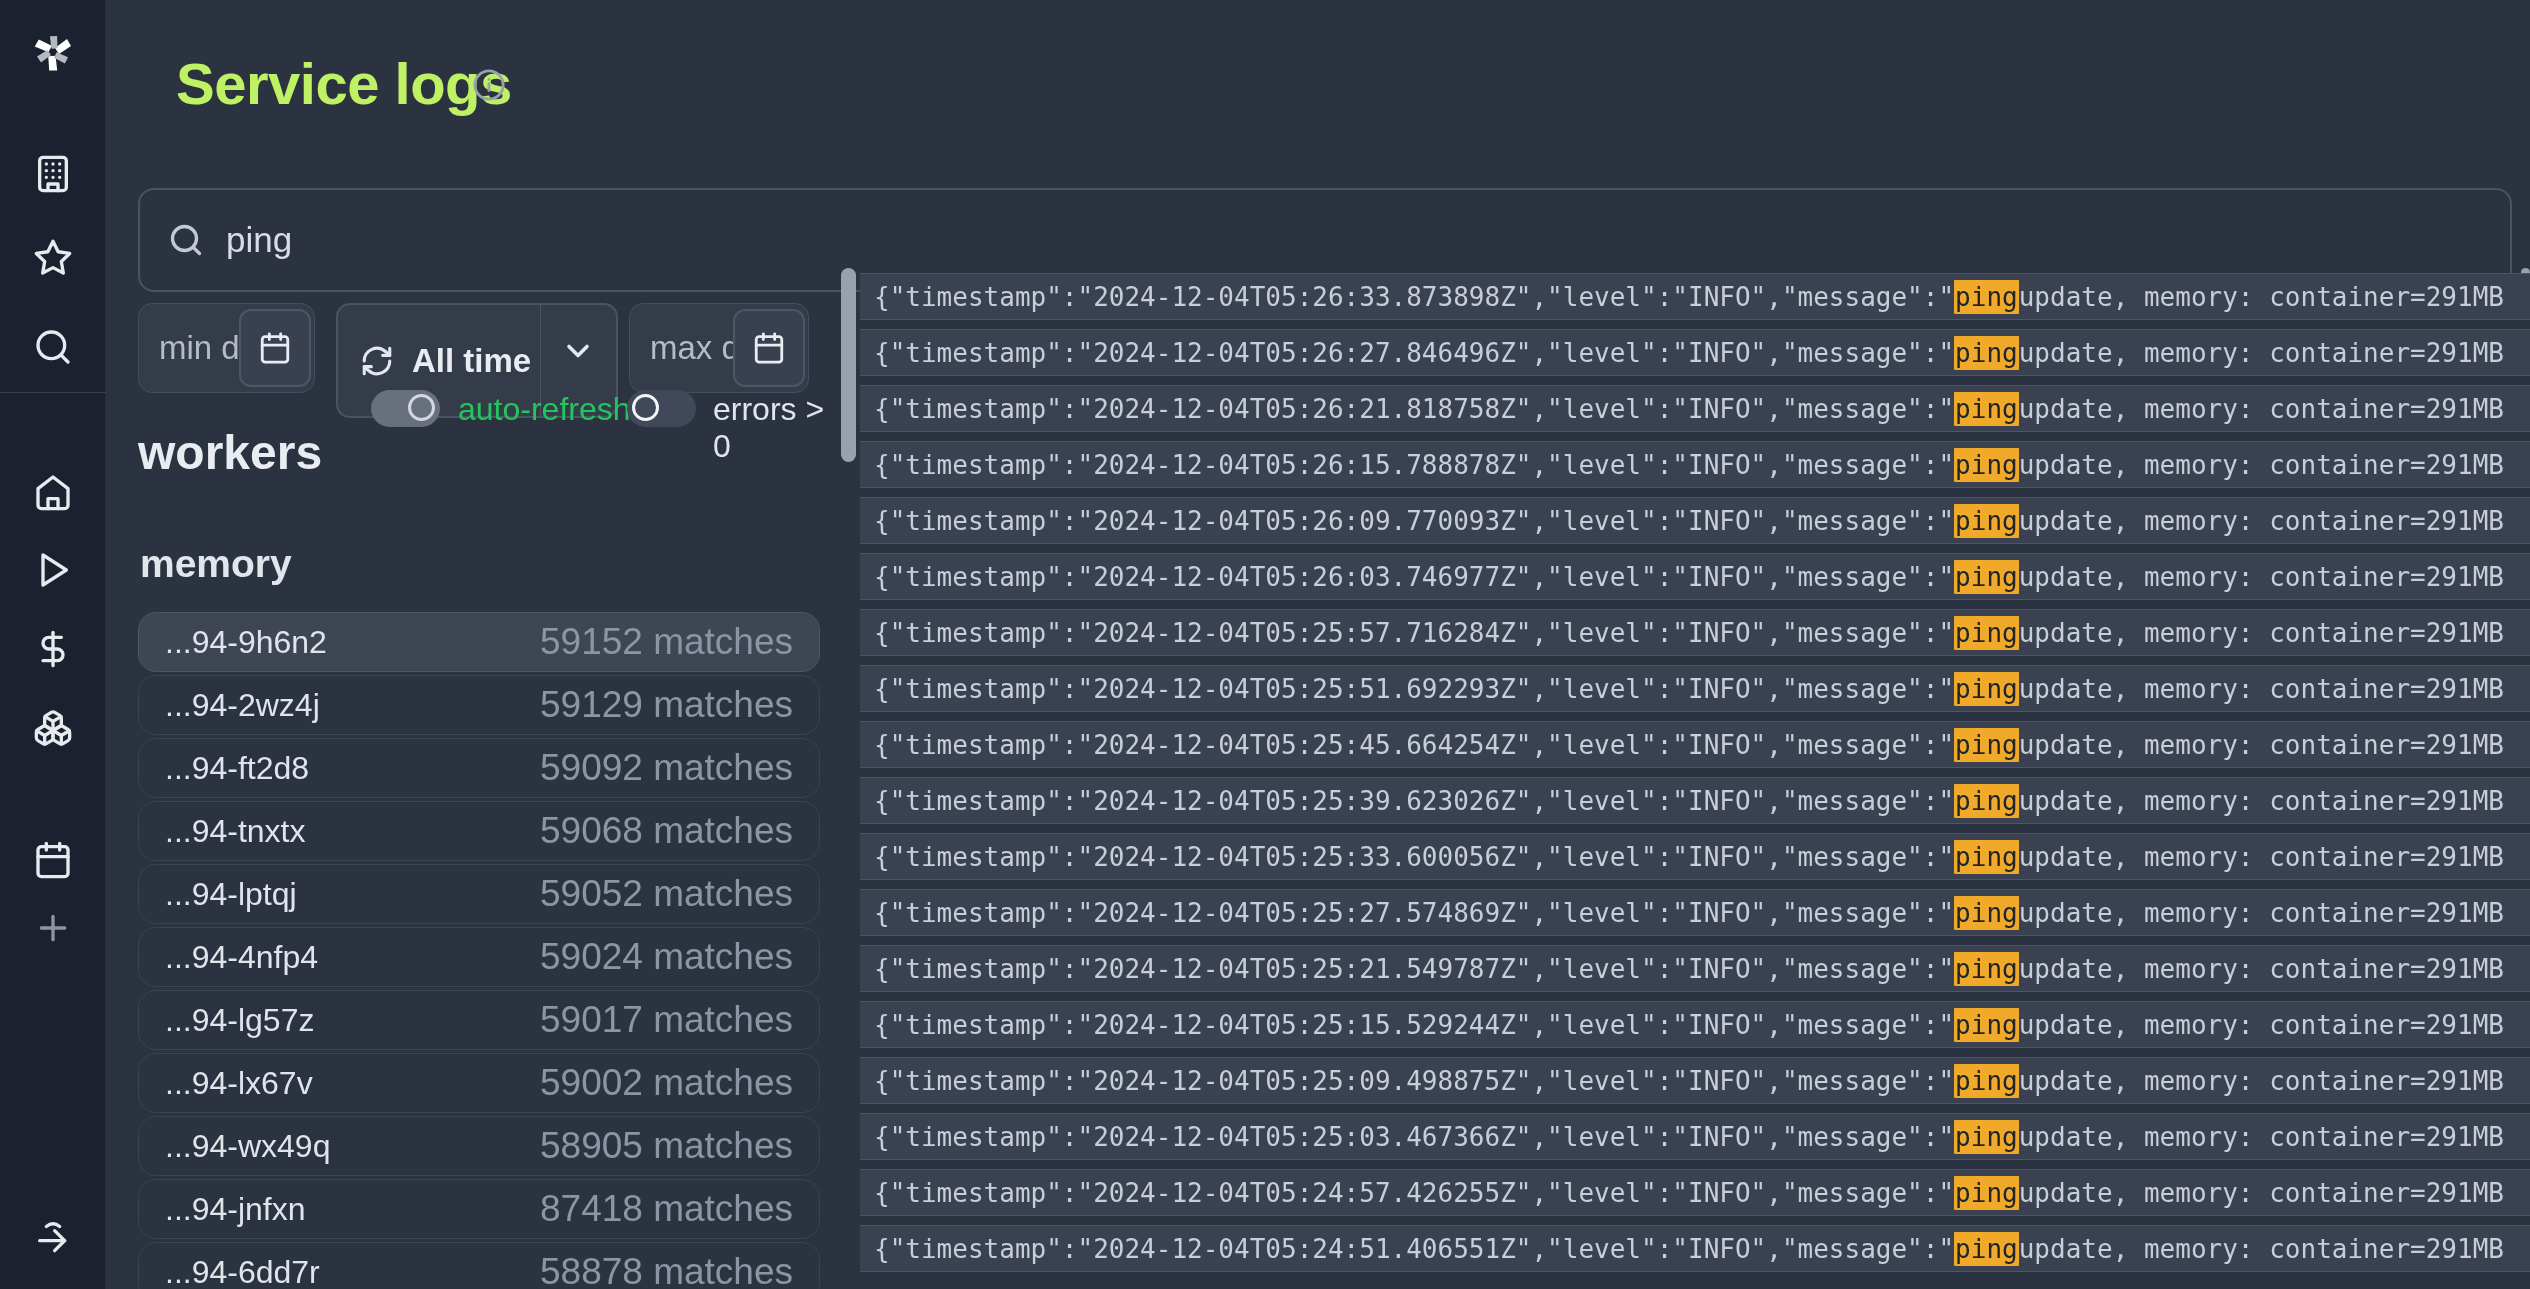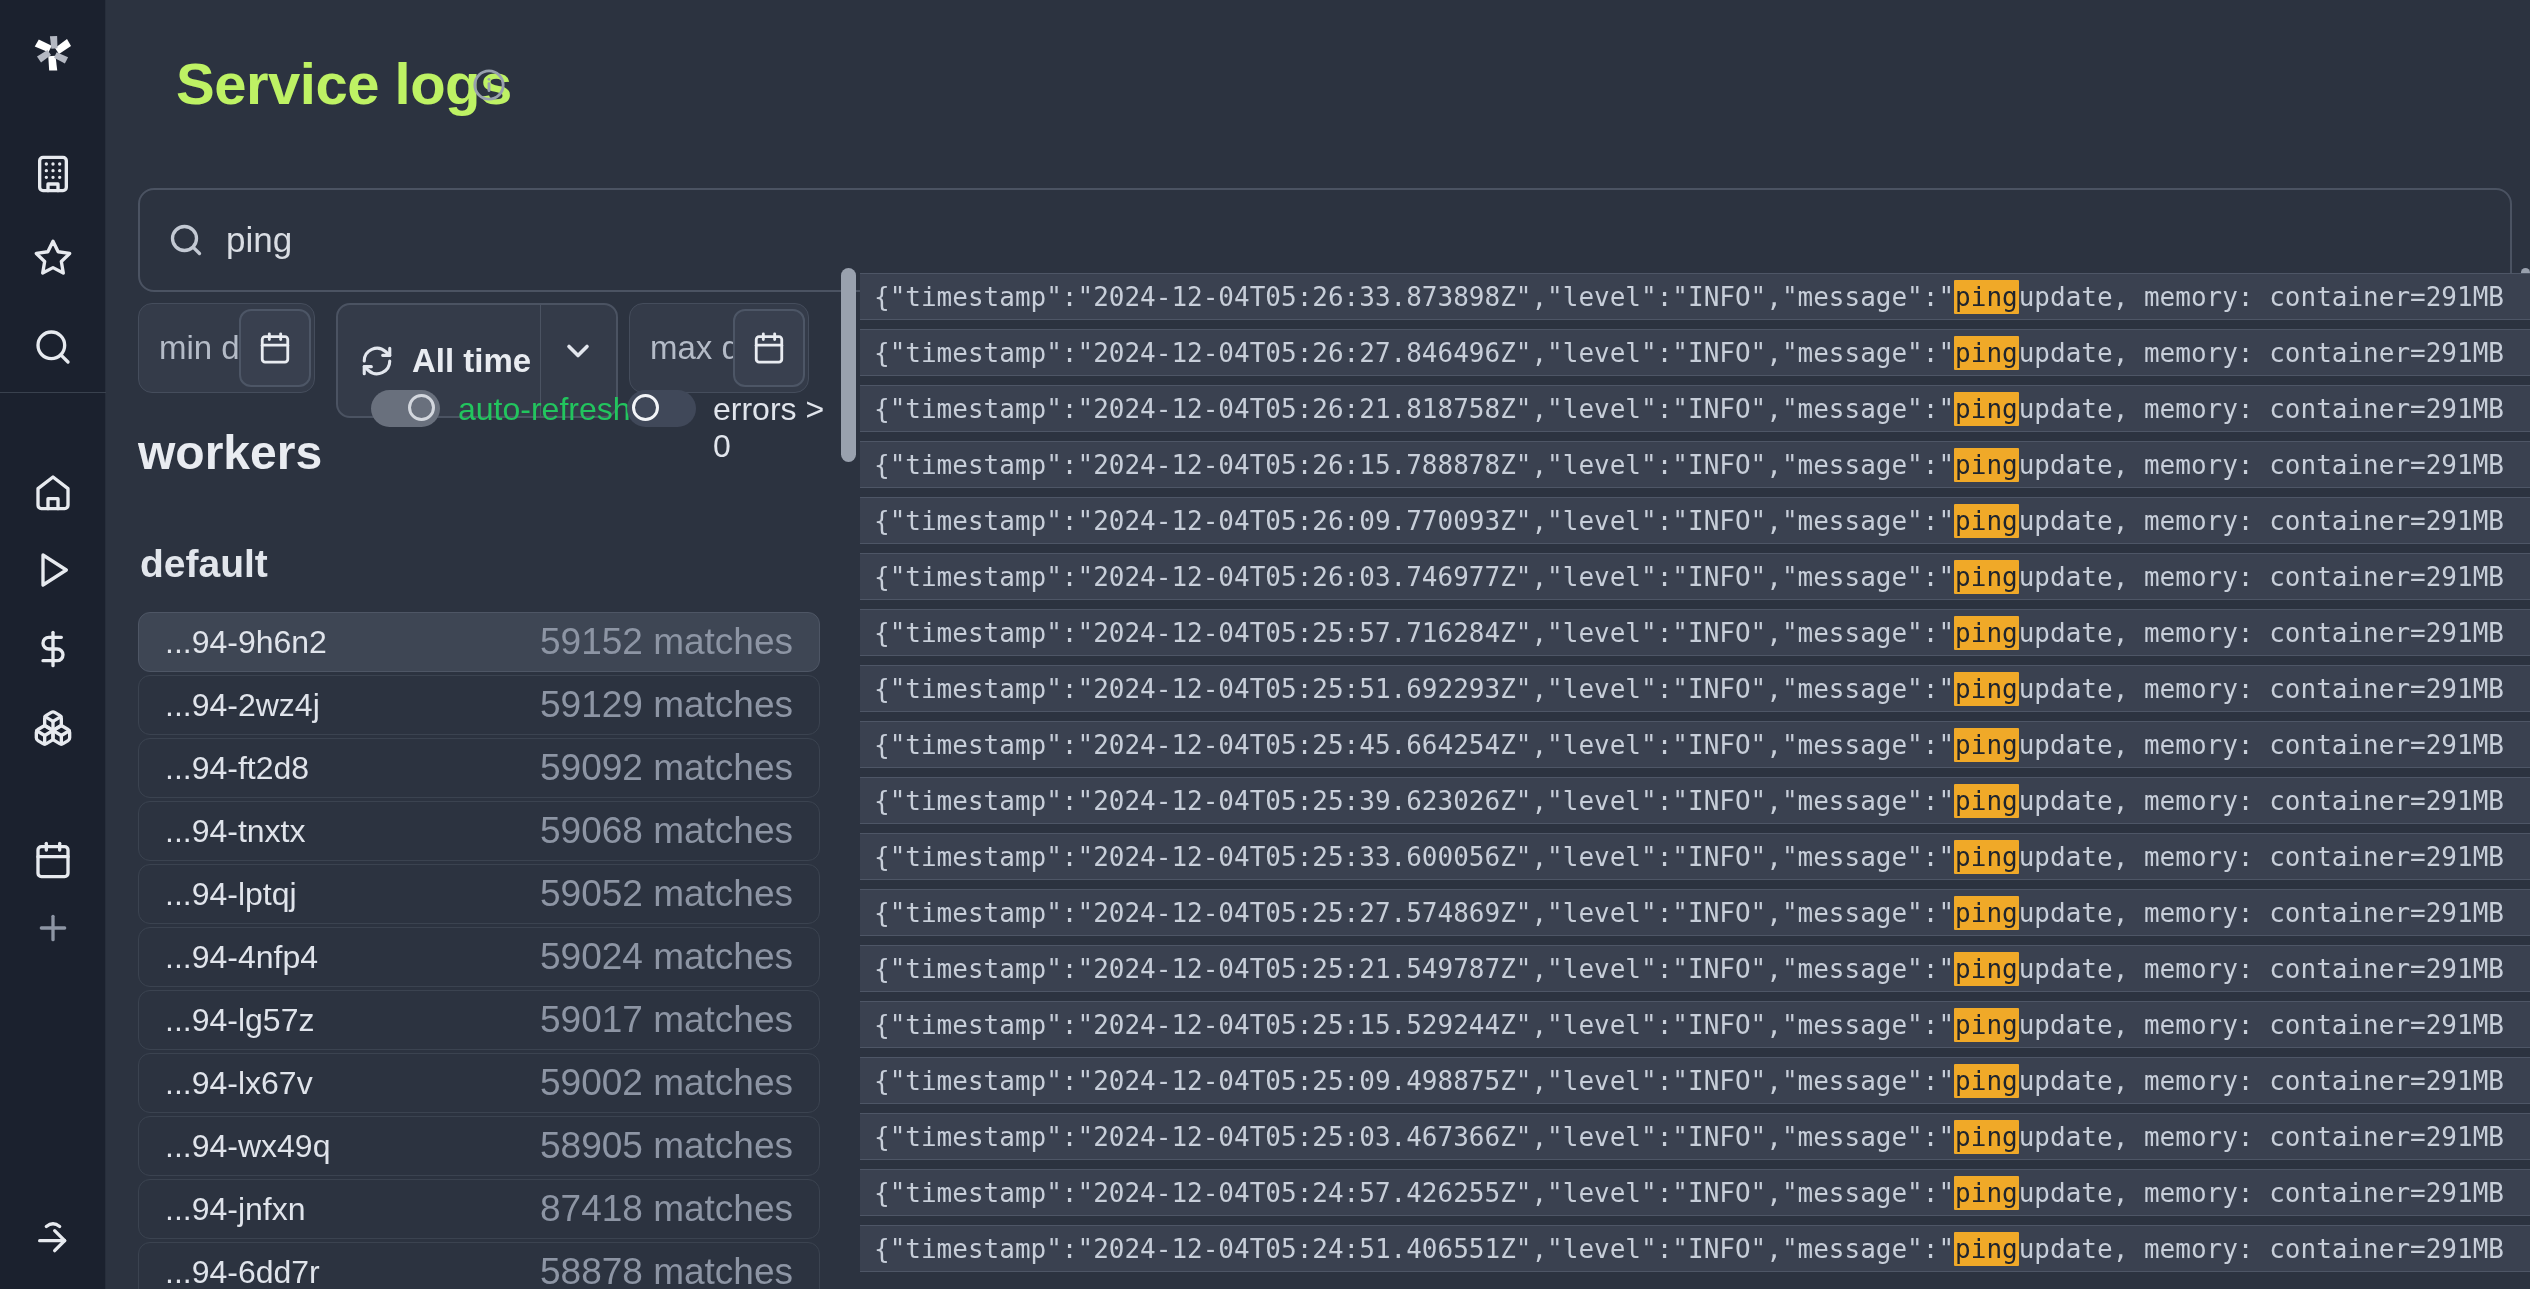--- a/index.html
+++ b/index.html
@@ -88,21 +88,21 @@
   .label-auto { left:458px; color:#22c55e; }
   .label-errors { left:713px; color:#e1e5ec; }
 
   
   .workers-heading { position:absolute; left:138px; top:425px; font-size:48px; font-weight:700;
                      color:#e9ecf1; }
   .workers-group { position:absolute; left:140px; top:542px; font-size:39px; font-weight:700;
                    color:#e2e6ec; }
   .worker-list { position:absolute; left:138px; top:612px; width:682px; }
   .worker-row {
-    height:60px; margin-bottom:3px; border:1px solid #3b4350; border-radius:12px;
+    height:60px; margin-bottom:3px; border:1px solid #3b4350; border-radius:18px;
     display:flex; align-items:center; justify-content:space-between; padding:0 26px;
     cursor:pointer;
   }
   .worker-row.selected { background:#3e4654; border-color:#4e5665; }
   .worker-name { font-size:32px; color:#e0e4eb; }
   .worker-matches { font-size:37px; color:#8d95a4; }
 
   
   .left-scrollbar-thumb { position:absolute; left:841px; top:268px; width:15px; height:194px;
                           background:#99a1ae; border-radius:8px; cursor:pointer; }
@@ -283,21 +283,21 @@
     <div class="thumb"></div>
   </div>
   <span class="toggle-label label-auto">auto-refresh</span>
   <div class="pill pill-errors">
     <div class="thumb"></div>
   </div>
   <span class="toggle-label label-errors">errors &gt; 0</span>
 </div>
 
 <div class="workers-heading">workers</div>
-<div class="workers-group">default</div>
+<div class="workers-group">memory</div>
 <div class="worker-list" id="worker-list">
     <div class="worker-row selected">
     <span class="worker-name">...94-9h6n2</span>
     <span class="worker-matches">59152 matches</span>
   </div>
     <div class="worker-row">
     <span class="worker-name">...94-2wz4j</span>
     <span class="worker-matches">59129 matches</span>
   </div>
     <div class="worker-row">

